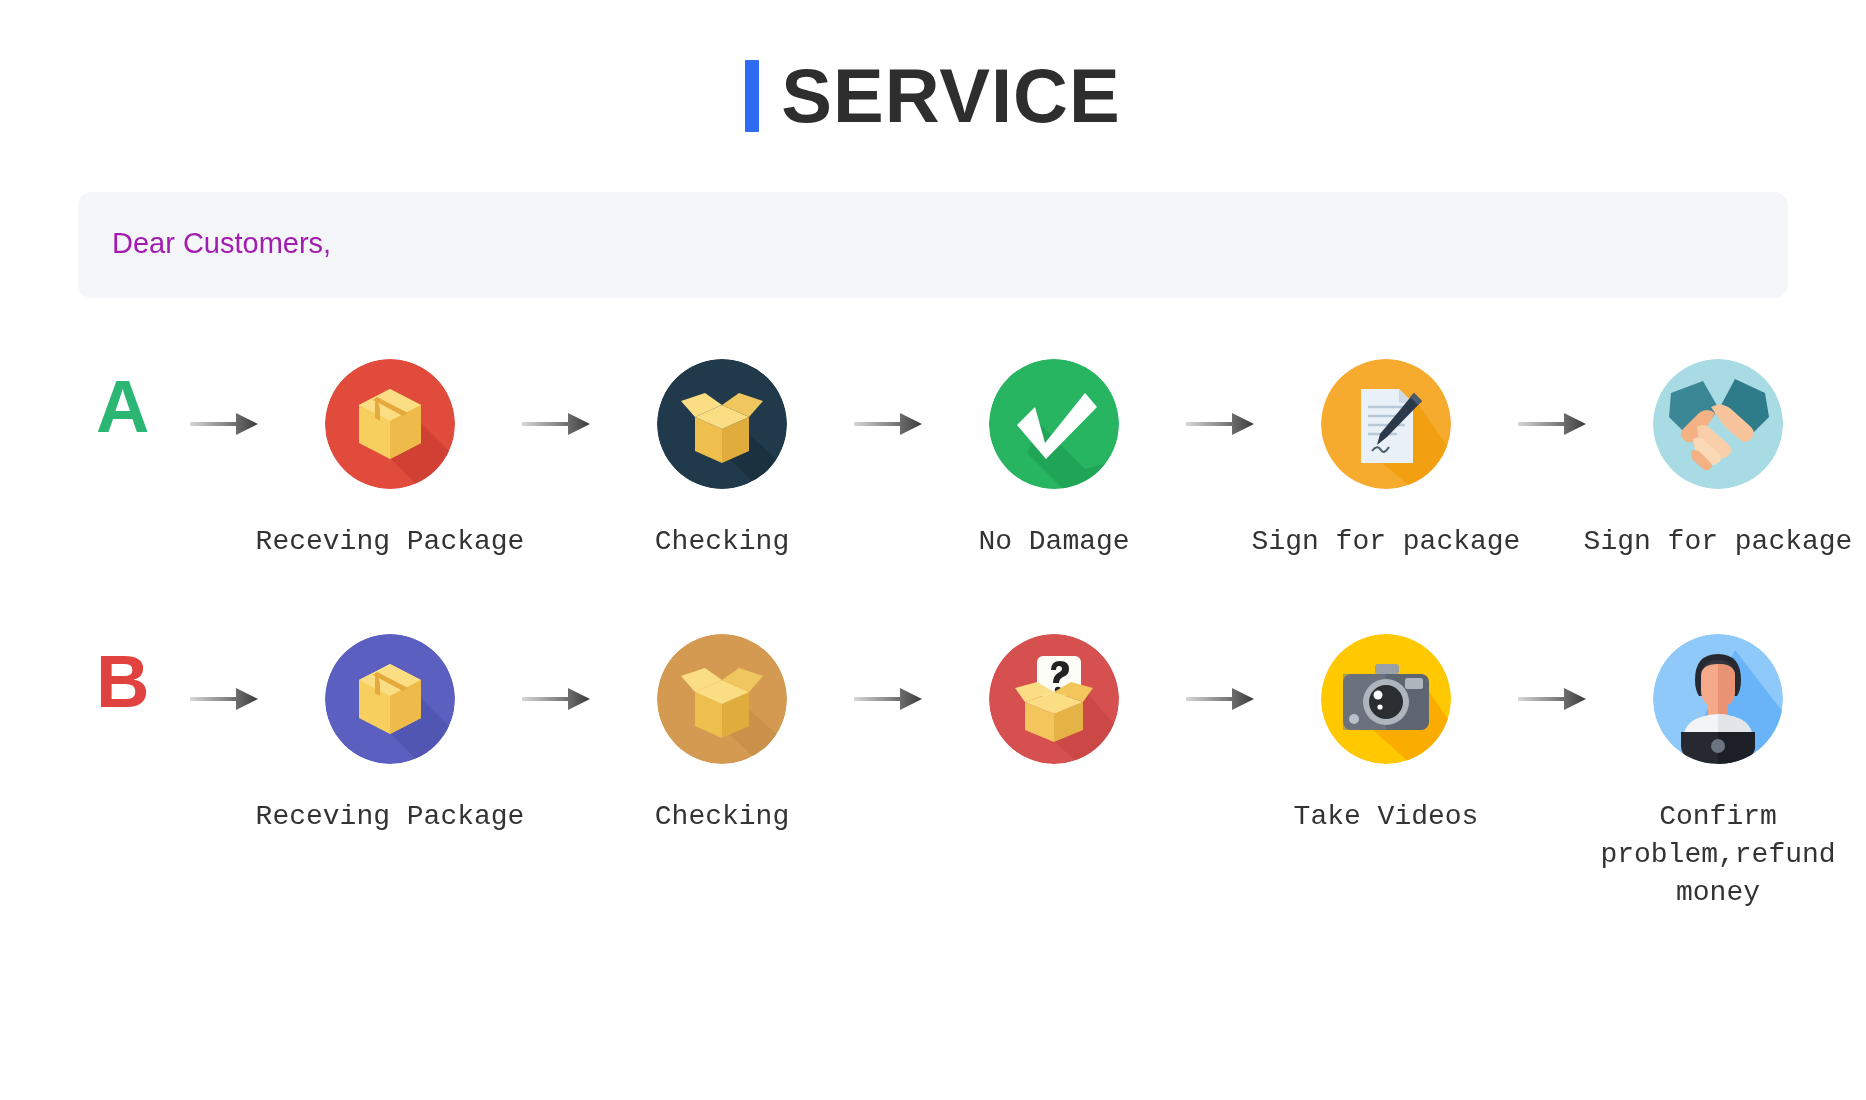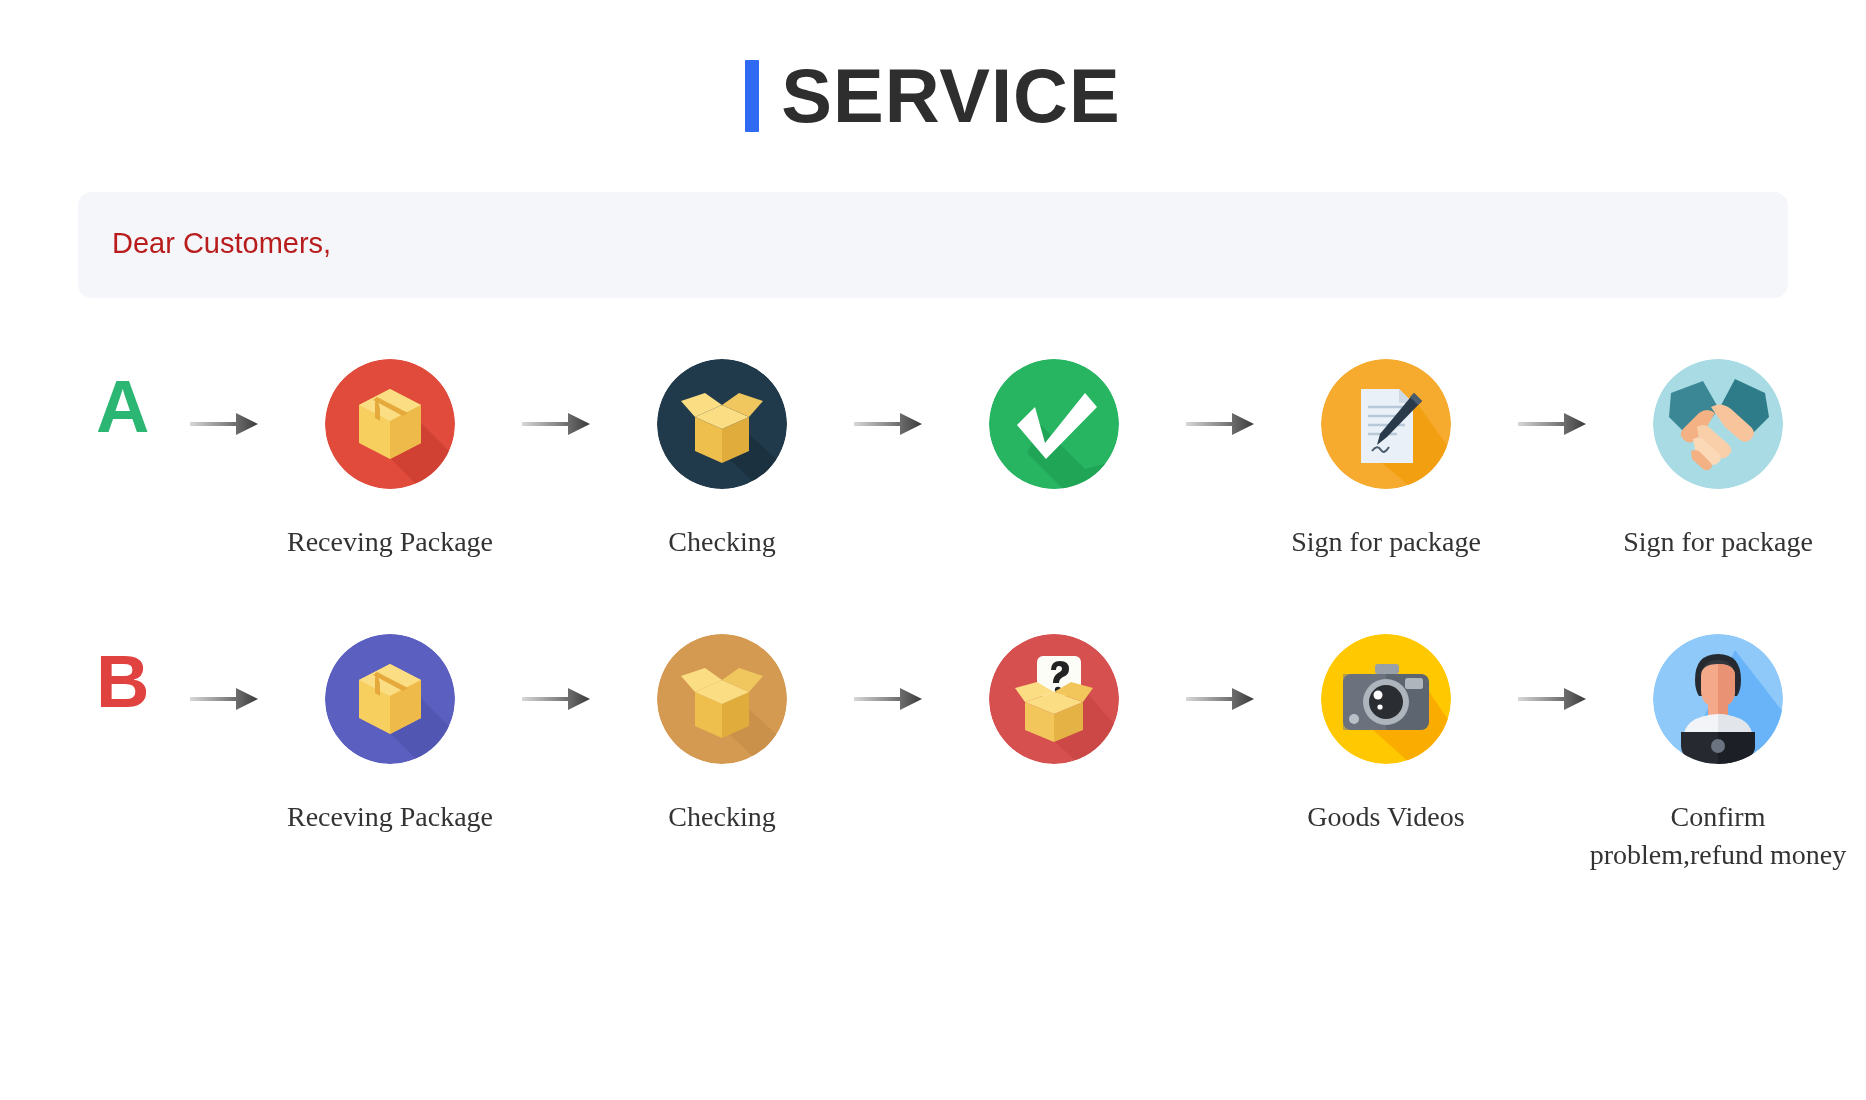--- a/index.html
+++ b/index.html
@@ -44,21 +44,21 @@
   .notice-box {
     margin: 48px 78px 0 78px;
     background: #f4f6fa;
     border-radius: 14px;
     padding: 26px 34px 30px 34px;
     box-sizing: border-box;
   }
   .notice-line {
     font-size: 29px;
     line-height: 50px;
-    color: #b91c1c;
+    color: #a21caf;
     font-family: "Liberation Sans", sans-serif;
     white-space: nowrap;
   }
 
   
   .flow-row {
     display: flex;
     align-items: flex-start;
     justify-content: flex-start;
     padding-left: 96px;
@@ -104,21 +104,21 @@
     margin-top: 21px;
   }
   .icon-circle svg { display: block; width: 130px; height: 130px; }
   .step-label {
     margin-top: 34px;
     font-size: 28px;
     line-height: 38px;
     color: #333333;
     text-align: center;
     width: 270px;
-    font-family: Liberation Serif, serif;
+    font-family: Liberation Mono, monospace;
   }
 </style>
 </head>
 <body>
 
 <div class="page-title">
   <div class="title-bar"></div>
   <div class="title-text">SERVICE</div>
 </div>
 
@@ -190,20 +190,21 @@
      </svg>
     </div>
     <div class="step">
       <div class="icon-circle">
         <svg viewBox="0 0 130 130" xmlns="http://www.w3.org/2000/svg">
           <circle cx="65" cy="65" r="65" fill="#27b562"></circle>
           <path d="M52 66 L96 110 L118 104 L100 130 L74 130 L38 94 Z" fill="#1d9d52" opacity="0.65"></path>
           <path d="M28 66 L46 48 L56 84 L96 34 L108 48 L57 100 Z" fill="#ffffff"></path>
         </svg>
       </div>
+      <div class="step-label">No Damage</div>
     </div>
     <div class="arrow">
       <svg width="68" height="34" viewBox="0 0 68 34" xmlns="http://www.w3.org/2000/svg">
        <defs>
           <linearGradient id="arrgrad3" x1="0" y1="0" x2="1" y2="0">
          <stop offset="0%" stop-color="#d8d8d8"></stop>
          <stop offset="100%" stop-color="#3a3a3a"></stop>
        </linearGradient>
         </defs>
        <path d="M0 15 L46 15 L46 6 L68 17 L46 28 L46 19 L0 19 Z" fill="url(#arrgrad3)"></path>
@@ -357,21 +358,21 @@
           <rect x="22" y="40" width="86" height="56" rx="8" fill="#5d6570"></rect>
           <rect x="22" y="40" width="43" height="56" fill="#767e89" opacity="0.55"></rect>
           <rect x="84" y="44" width="18" height="11" rx="2.5" fill="#aeb5bd"></rect>
           <circle cx="65" cy="68" r="23" fill="#aeb5bd"></circle>
           <circle cx="65" cy="68" r="17" fill="#2a2e33"></circle>
           <circle cx="57" cy="61" r="4.5" fill="#ffffff"></circle>
           <circle cx="59" cy="73" r="2.6" fill="#ffffff"></circle>
           <circle cx="33" cy="85" r="5" fill="#b9c0c8"></circle>
         </svg>
       </div>
-      <div class="step-label">Goods Videos</div>
+      <div class="step-label">Take Videos</div>
     </div>
     <div class="arrow">
       <svg width="68" height="34" viewBox="0 0 68 34" xmlns="http://www.w3.org/2000/svg">
        <defs>
           <linearGradient id="arrgrad9" x1="0" y1="0" x2="1" y2="0">
          <stop offset="0%" stop-color="#d8d8d8"></stop>
          <stop offset="100%" stop-color="#3a3a3a"></stop>
        </linearGradient>
         </defs>
        <path d="M0 15 L46 15 L46 6 L68 17 L46 28 L46 19 L0 19 Z" fill="url(#arrgrad9)"></path>

